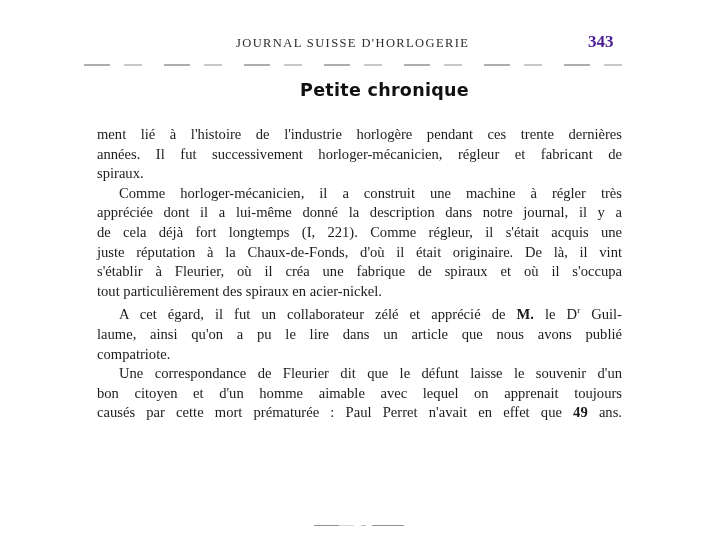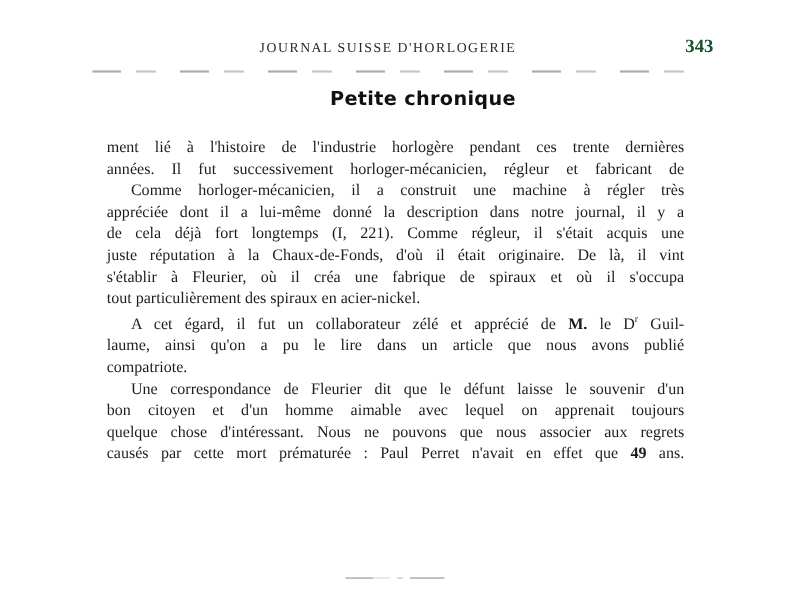--- a/index.html
+++ b/index.html
@@ -31,22 +31,21 @@
       letter-spacing: 1.4px;
       color: #2a2a2a;
     }
     .page-number {
       position: absolute;
       left: 588px;
       top: -2px;
       font-family: "Liberation Serif", serif;
       font-size: 17px;
       font-weight: bold;
-      color: #14532d;
-      margin-left: 35px;
+      color: #4c1d95;
     }
     .head-rule {
       position: absolute;
       left: 84px;
       top: 64px;
       width: 540px;
       height: 2px;
       background: repeating-linear-gradient(90deg, #8a8a8a 0 26px, transparent 26px 40px, #b0b0b0 40px 58px, transparent 58px 80px);
       opacity: 0.7;
     }
@@ -117,39 +116,39 @@
 </div>
 <div class="head-rule"></div>
 
 <div class="section-title">Petite chronique</div>
 
 <div class="article">
 
   <div>
     <span class="line">ment lié à l'histoire de l'industrie horlogère pendant ces trente dernières</span>
     <span class="line">années. Il fut successivement horloger-mécanicien, régleur et fabricant de</span>
+    <span class="line last">spiraux.</span>
   </div>
 
   <div>
     <span class="line indent">Comme horloger-mécanicien, il a construit une machine à régler très</span>
     <span class="line">appréciée dont il a lui-même donné la description dans notre journal, il y a</span>
     <span class="line">de cela déjà fort longtemps (I, 221). Comme régleur, il s'était acquis une</span>
     <span class="line">juste réputation à la Chaux-de-Fonds, d'où il était originaire. De là, il vint</span>
     <span class="line">s'établir à Fleurier, où il créa une fabrique de spiraux et où il s'occupa</span>
     <span class="line last">tout particulièrement des spiraux en acier-nickel.</span>
   </div>
 
   <div class="para-gap">
     <span class="line indent"><span>A cet égard, il fut un collaborateur zélé et apprécié de </span><span class="bold">M.</span><span> le D</span><sup>r</sup><span> Guil-</span></span>
     <span class="line">laume, ainsi qu'on a pu le lire dans un article que nous avons publié</span>
     <span class="line last">compatriote.</span>
   </div>
 
   <div>
     <span class="line indent">Une correspondance de Fleurier dit que le défunt laisse le souvenir d'un</span>
     <span class="line">bon citoyen et d'un homme aimable avec lequel on apprenait toujours</span>
-    <span class="line">quelque chose d'intéressant. Nous ne pouvons que nous associer aux regrets</span>
     <span class="line"><span>causés par cette mort prématurée : Paul Perret n'avait en effet que </span><span class="bold">49</span><span> ans.</span></span>
   </div>
 
 </div>
 
 <div class="end-rule"></div>
 
 </body></html>

